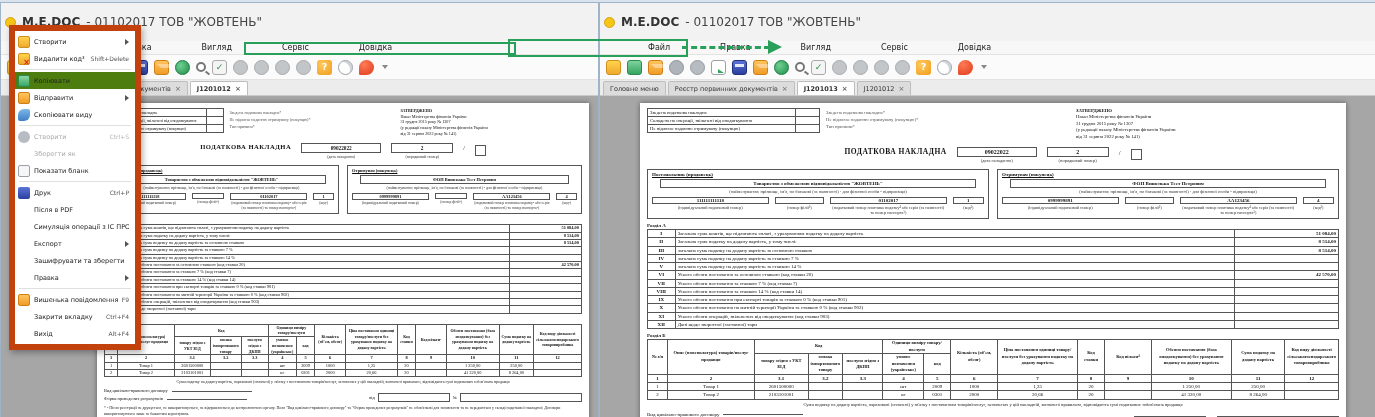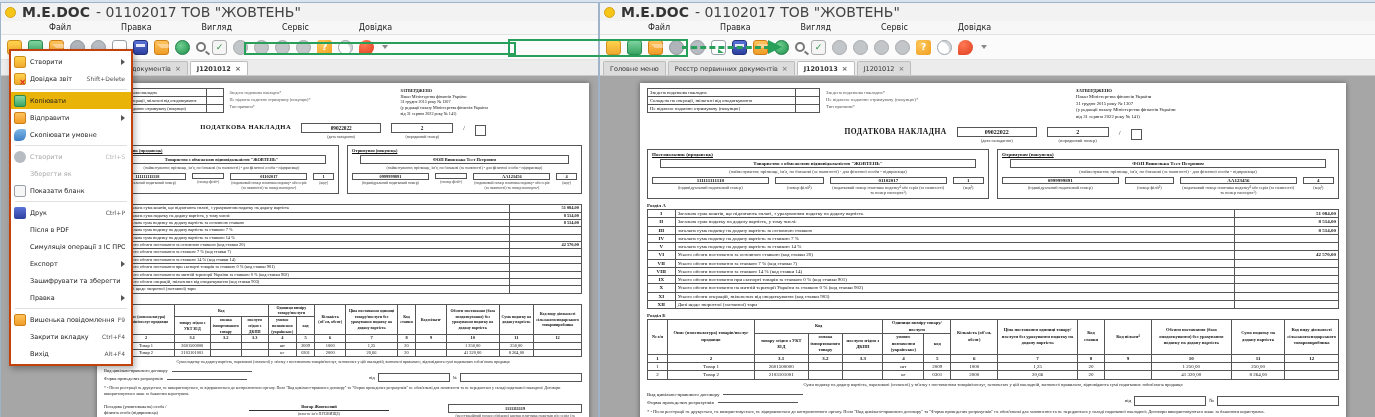--- a/index.html
+++ b/index.html
@@ -3,21 +3,21 @@
 <meta charset="utf-8">
 <style>
   html,body{margin:0;padding:0;}
   body{width:1375px;height:417px;overflow:hidden;position:relative;background:#d9e3ee;
        font-family:"DejaVu Sans","Liberation Sans",sans-serif;-webkit-font-smoothing:antialiased;}
   .window{position:absolute;top:2px;bottom:-40px;background:#fff;border:1px solid #9fb4c8;
           display:flex;flex-direction:column;overflow:hidden;}
   .window--left{left:0;width:597px;}
   .window--right{left:599px;width:776px;}
   .titlebar{height:14px;background:#f2f2f2;display:flex;align-items:center;gap:6px;
-            padding:2px 4px;font-size:14px;color:#333;flex:0 0 auto;}
+            padding:12px 4px;font-size:12px;color:#333;flex:0 0 auto;}
   .app-ico{width:9px;height:9px;border-radius:50%;background:#f5c518;border:1px solid #d8a312;flex:0 0 auto;}
   .title-app{font-weight:bold;}
   .title-suffix{color:#444;}
   .menubar{height:13px;background:#f7f7f7;display:flex;align-items:center;gap:10px;
            padding:0 8px;font-size:8px;color:#222;border-bottom:1px solid #e3e3e3;flex:0 0 auto;}
   .mb-item{cursor:default;padding-left:40px;}
   .toolbar{height:24px;background:#fbfbfb;display:flex;align-items:center;gap:6px;
            padding:0 6px;border-bottom:1px solid #e3e3e3;flex:0 0 auto;}
   .tbi{width:15px;height:15px;border-radius:3px;display:inline-flex;align-items:center;
        justify-content:center;font-size:9px;color:#fff;box-sizing:border-box;flex:0 0 auto;}
@@ -102,24 +102,24 @@
   .cbox.wide{width:120px;}
   .fn2{margin-top:3px;font-size:.9em;color:#222;line-height:1.35;}
   .sig-row{display:flex;margin-top:8px;align-items:flex-start;}
   .sig-left{width:24%;line-height:1.4;}
   .sig-center{width:42%;text-align:center;}
   .sig-name{font-weight:bold;border-bottom:1px solid #333;display:inline-block;min-width:70%;padding-bottom:1px;}
   .sig-cap{color:#333;font-size:.9em;}
   .sig-right{margin-left:auto;width:28%;text-align:center;}
   .sig-no{border:1px solid #555;font-weight:bold;padding:1px 2px;}
   
-  .filemenu{position:absolute;left:8px;top:22px;width:120px;background:#fff;border:2px solid #c2410c;
-            box-shadow:2px 3px 6px rgba(0,0,0,.3);z-index:60;font-size:6.5px;color:#222;padding:2px 0;margin-top:24px;}
+  .filemenu{position:absolute;left:8px;top:22px;width:120px;background:#fff;border:6px solid #c2410c;
+            box-shadow:2px 3px 6px rgba(0,0,0,.3);z-index:60;font-size:6.5px;color:#222;padding:2px 0;}
   .mi{display:flex;align-items:center;height:17px;padding:0 6px 0 3px;gap:4px;cursor:pointer;}
-  .mi.hl{background:#eab308;}
+  .mi.hl{background:#4d7c0f;}
   .mi.dis{color:#a9a9a9;}
   .mi-ico{width:12px;height:12px;border-radius:2px;flex:0 0 auto;}
   .mi-ico.none{background:transparent;}
   .mi-ico.folder-new{background:linear-gradient(#ffd34d,#f0a92e);border:1px solid #cf8f1d;box-sizing:border-box;}
   .mi-ico.folder-delete{background:linear-gradient(#ffd34d,#f0a92e);border:1px solid #cf8f1d;box-sizing:border-box;position:relative;}
   .mi-ico.folder-delete::after{content:"×";position:absolute;right:-1px;bottom:-3px;color:#d22;font-weight:bold;font-size:8px;}
   .mi-ico.doc-copy{background:linear-gradient(#8fd7a8,#3aa763);border:1px solid #2b8a4e;box-sizing:border-box;}
   .mi-ico.envelope{background:linear-gradient(#ffc45e,#ef9c27);border:1px solid #cf7f14;box-sizing:border-box;}
   .mi-ico.copy-record{background:linear-gradient(#7db7e8,#3f7fc4);border-radius:50% 2px 50% 2px;}
   .mi-ico.save{background:#b7bcc2;border-radius:50%;}
@@ -470,36 +470,36 @@
 </div>
   </div>
   <div class="filemenu">
       <div class="mi">
         <span class="mi-ico folder-new"></span>
         <span class="mi-label">Створити</span>
         <span class="mi-arrow"></span>
       </div>
       <div class="mi">
         <span class="mi-ico folder-delete"></span>
-        <span class="mi-label">Довідка звіт</span>
+        <span class="mi-label">Видалити код³</span>
         <span class="mi-short">Shift+Delete</span>
       </div>
       <div class="menusep"></div>
       <div class="mi hl">
         <span class="mi-ico doc-copy"></span>
         <span class="mi-label">Копіювати</span>
       </div>
       <div class="mi">
         <span class="mi-ico envelope"></span>
         <span class="mi-label">Відправити</span>
         <span class="mi-arrow"></span>
       </div>
       <div class="mi">
         <span class="mi-ico copy-record"></span>
-        <span class="mi-label">Скопіювати умовне</span>
+        <span class="mi-label">Скопіювати виду</span>
       </div>
       <div class="menusep"></div>
       <div class="mi dis">
         <span class="mi-ico save"></span>
         <span class="mi-label">Створити</span>
         <span class="mi-short">Ctrl+S</span>
       </div>
       <div class="mi dis">
         <span class="mi-ico none"></span>
         <span class="mi-label">Зберегти як</span>

